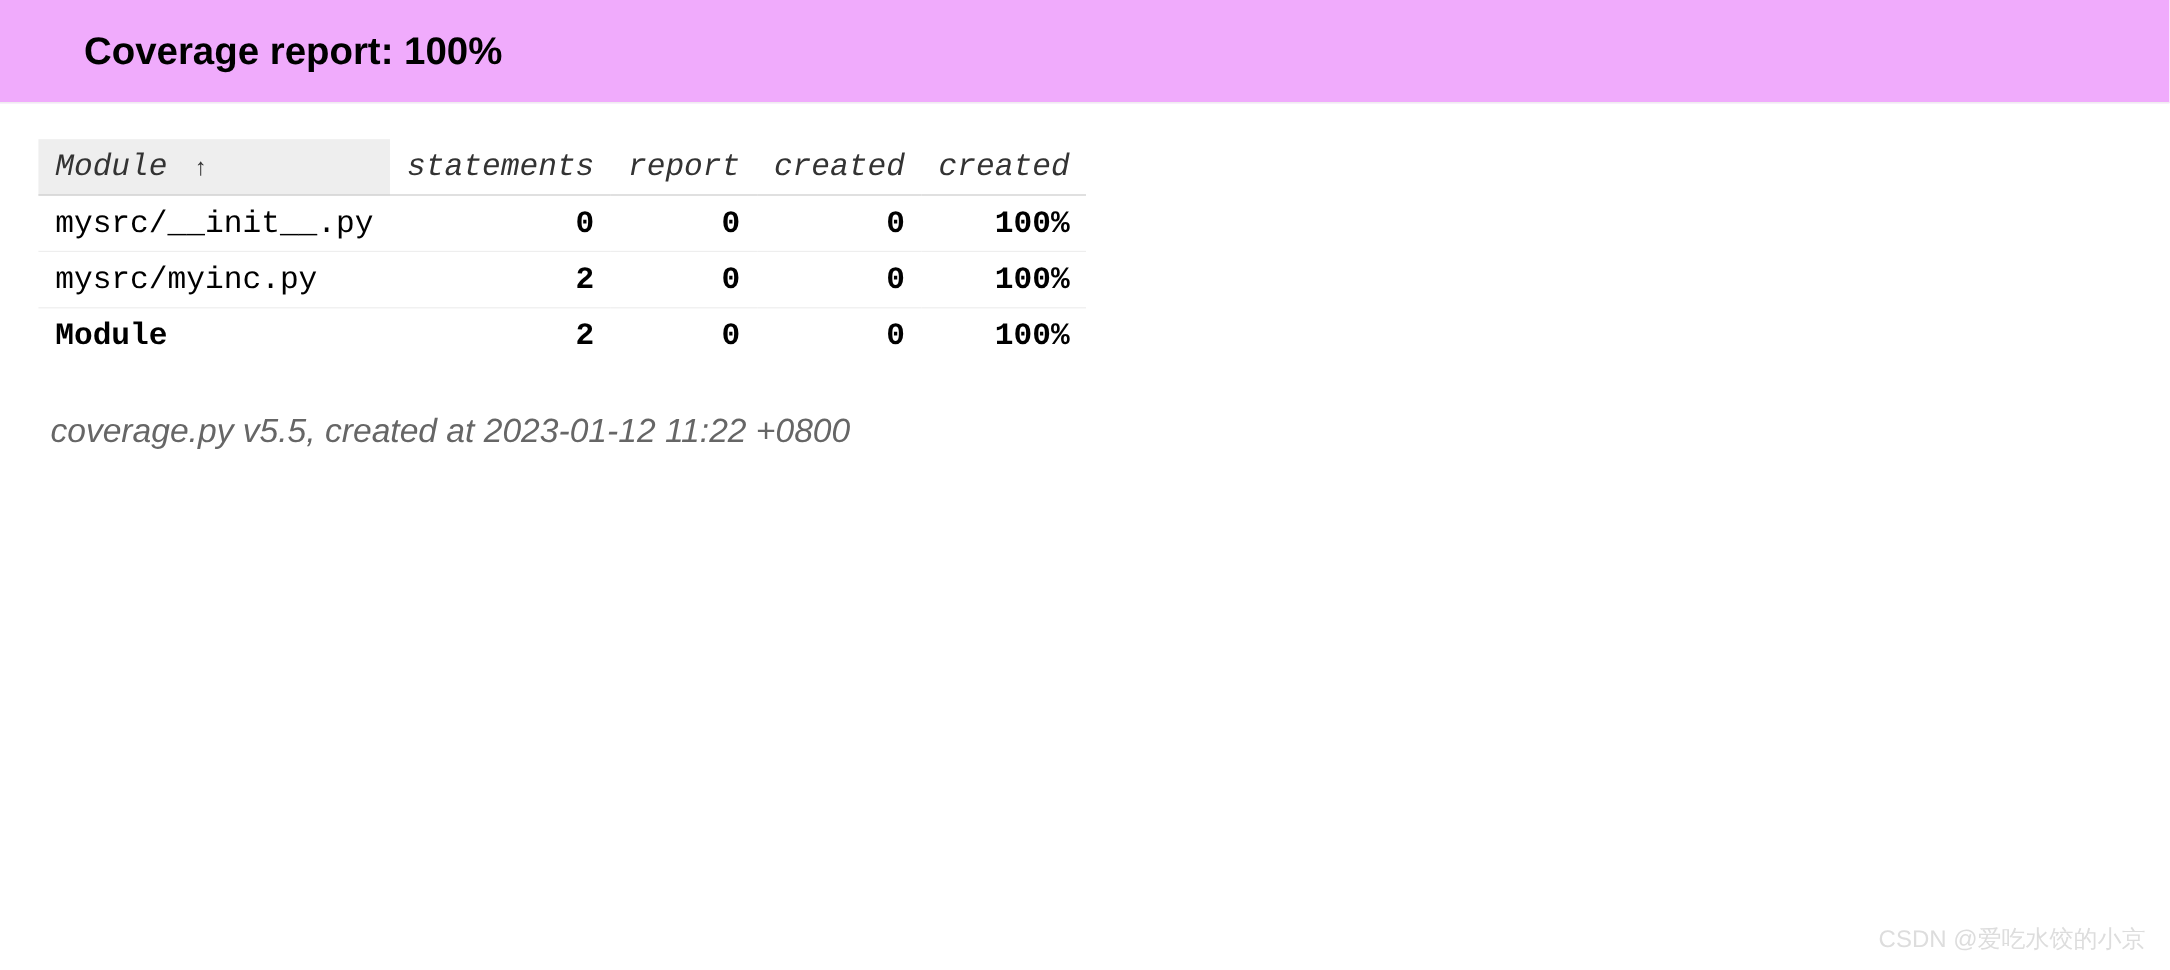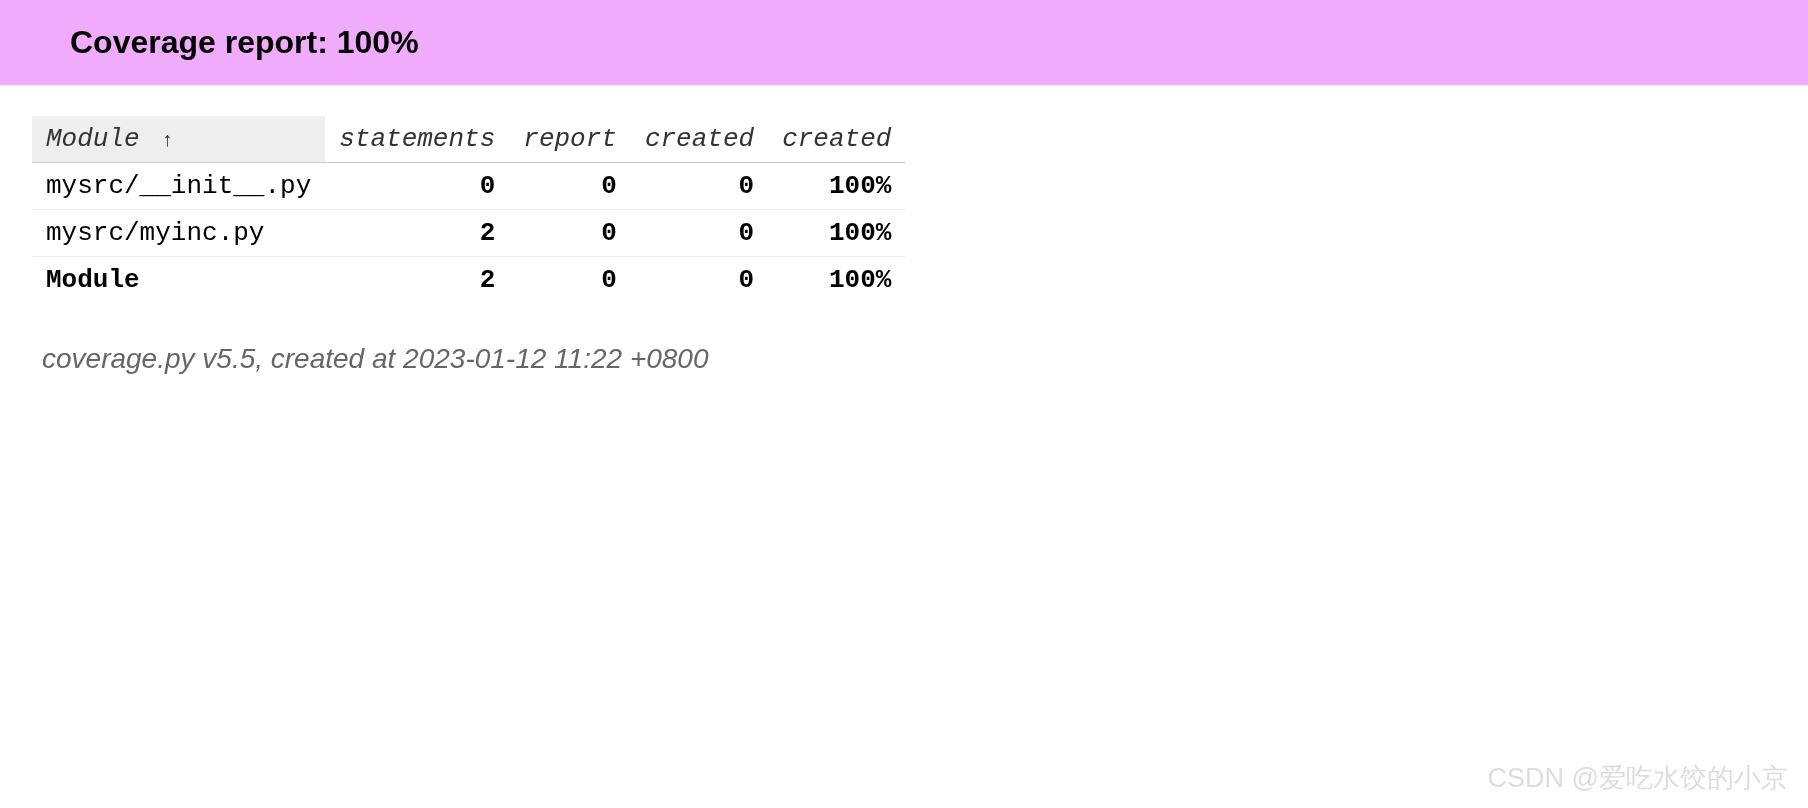--- a/index.html
+++ b/index.html
@@ -75,21 +75,21 @@
       color: #666;
       margin-top: 40px;
       font-size: 28px;
       padding-left: 10px;
     }
     .watermark {
       position: absolute;
       bottom: 12px;
       right: 20px;
       color: #ddd;
-      font-size: 27px;
+      font-size: 20px;
     }
   </style>
 </head>
 <body>
 
 <div class="header">
   <h1>
     <span>Coverage report: </span><span>100%</span>
   </h1>
 </div>

